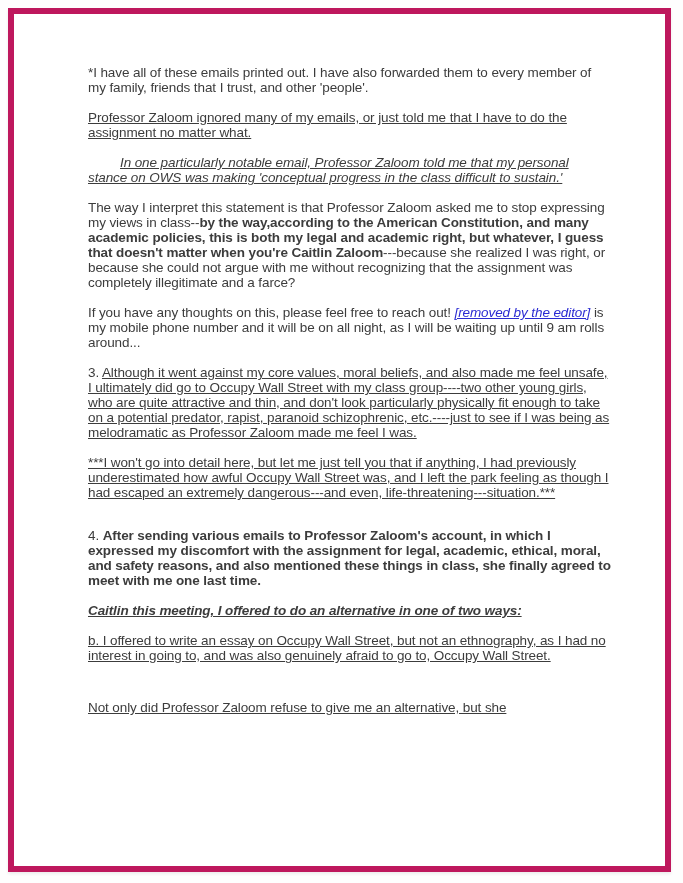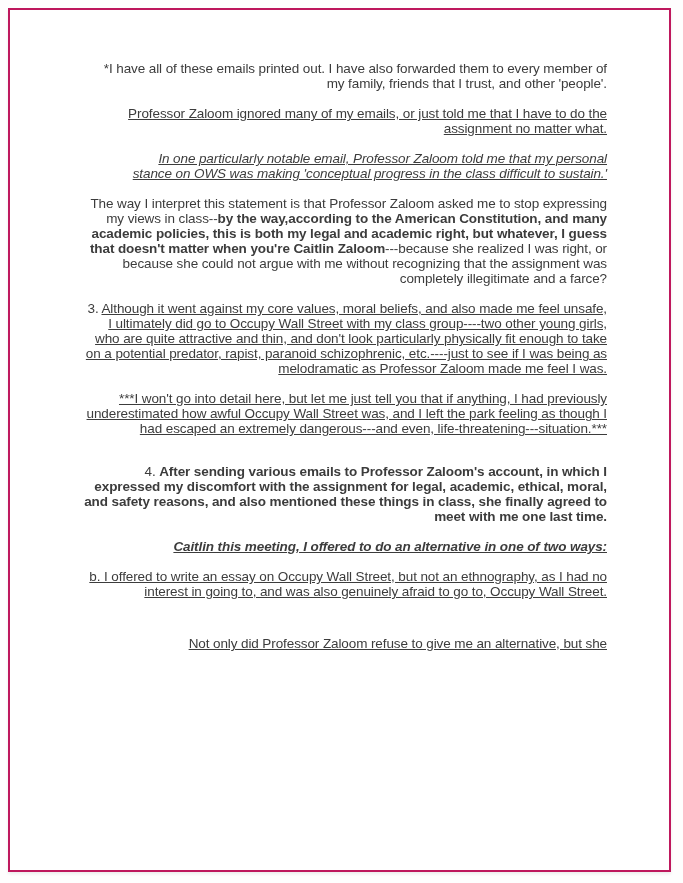--- a/index.html
+++ b/index.html
@@ -7,24 +7,23 @@
     width:683px;height:883px;
     background:#fefefe;
     font-family:"Liberation Sans", sans-serif;
     overflow:hidden;
   }
   .doc-page{
     position:absolute;
     left:8px;top:8px;
     width:663px;height:864px;
     background:#ffffff;
-    border:2px solid #be185d;
+    border:6px solid #be185d;
     box-shadow:0 2px 3px rgba(0,0,0,0.07);
     box-sizing:border-box;
-    text-align:right;
   }
   .doc-content{
     padding:51px 68px 0 74px;
     width:523px;
     color:#3c3c3c;
     font-size:13.5px;
     line-height:15px;
     letter-spacing:-0.1px;
   }
   p.para{margin:0 0 15px 0;}
@@ -39,20 +38,21 @@
 </style>
 </head>
 <body>
 
 <div class="doc-page">
   <div class="doc-content">
       <p class="para"><span class="seg plain">*I have all of these emails printed out. I have also forwarded them to every member of my family, friends that I trust, and other 'people'.</span></p>
       <p class="para"><span class="seg u">Professor Zaloom ignored many of my emails, or just told me that I have to do the assignment no matter what.</span></p>
       <p class="para"><span class="seg iu">In one particularly notable email, Professor Zaloom told me that my personal stance on OWS was making 'conceptual progress in the class difficult to sustain.'</span></p>
       <p class="para"><span class="seg plain">The way I interpret this statement is that Professor Zaloom asked me to stop expressing my views in class--</span><span class="seg b">by the way,according to the American Constitution, and many academic policies, this is both my legal and academic right, but whatever, I guess that doesn't matter when you're Caitlin Zaloom</span><span class="seg plain">---because she realized I was right, or because she could not argue with me without recognizing that the assignment was completely illegitimate and a farce?</span></p>
+      <p class="para"><span class="seg plain">If you have any thoughts on this, please feel free to reach out! </span><span class="seg link">[removed by the editor]</span><span class="seg plain"> is my mobile phone number and it will be on all night, as I will be waiting up until 9 am rolls around...</span></p>
       <p class="para"><span class="seg plain">3. </span><span class="seg bu">Although it went against my core values, moral beliefs, and also made me feel unsafe, I ultimately did go to Occupy Wall Street with my class group----two other young girls, who are quite attractive and thin, and don't look particularly physically fit enough to take on a potential predator, rapist, paranoid schizophrenic, etc.----just to see if I was being as melodramatic as Professor Zaloom made me feel I was.</span></p>
       <p class="para"><span class="seg bu">***I won't go into detail here, but let me just tell you that if anything, I had previously underestimated how awful Occupy Wall Street was, and I left the park feeling as though I had escaped an extremely dangerous---and even, life-threatening---situation.***</span></p>
       <p class="para gap-lg"><span class="seg plain">4. </span><span class="seg b">After sending various emails to Professor Zaloom's account, in which I expressed my discomfort with the assignment for legal, academic, ethical, moral, and safety reasons, and also mentioned these things in class, she finally agreed to meet with me one last time.</span></p>
       <p class="para"><span class="seg biu">Caitlin this meeting, I offered to do an alternative in one of two ways:</span></p>
       <p class="para"><span class="seg u">b. I offered to write an essay on Occupy Wall Street, but not an ethnography, as I had no interest in going to, and was also genuinely afraid to go to, Occupy Wall Street.</span></p>
       <p class="para gap-xl"><span class="seg bu">Not only did Professor Zaloom refuse to give me an alternative, but she</span></p>
     </div>
 </div>
 
 </body></html>

